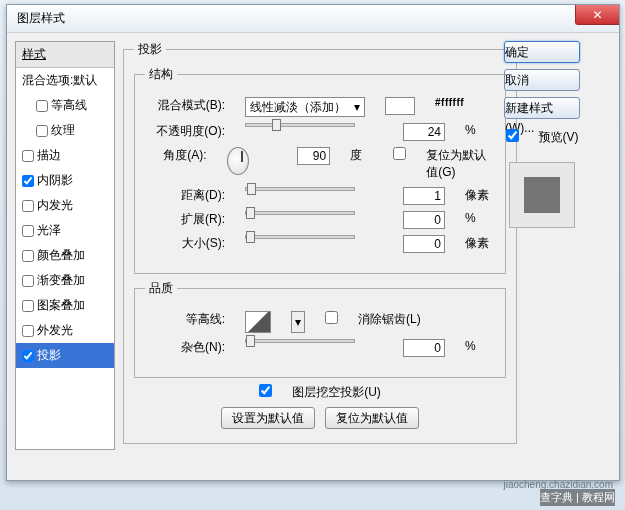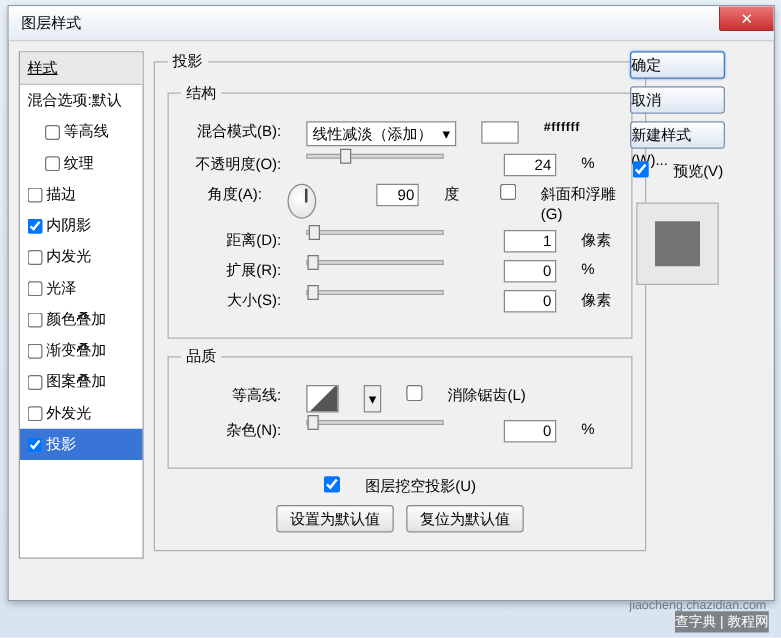--- a/index.html
+++ b/index.html
@@ -129,21 +129,21 @@
             <div class="numbox">24</div>
             <div class="unit">%</div>
           </div>
 
           <div class="formrow">
             <div class="lbl">角度(A):</div>
             <div class="dial"></div>
             <div class="numbox">90</div>
             <div class="unit">度</div>
             <input type="checkbox" style="">
-            <span>斜面和浮雕(G)</span>
+            <span>复位为默认值(G)</span>
           </div>
 
           <div class="formrow">
             <div class="lbl">距离(D):</div>
             <div class="slider">
                 <div class="thumb" style="left:1%"></div>
               </div>
             <div class="numbox">1</div>
             <div class="unit">像素</div>
           </div>

